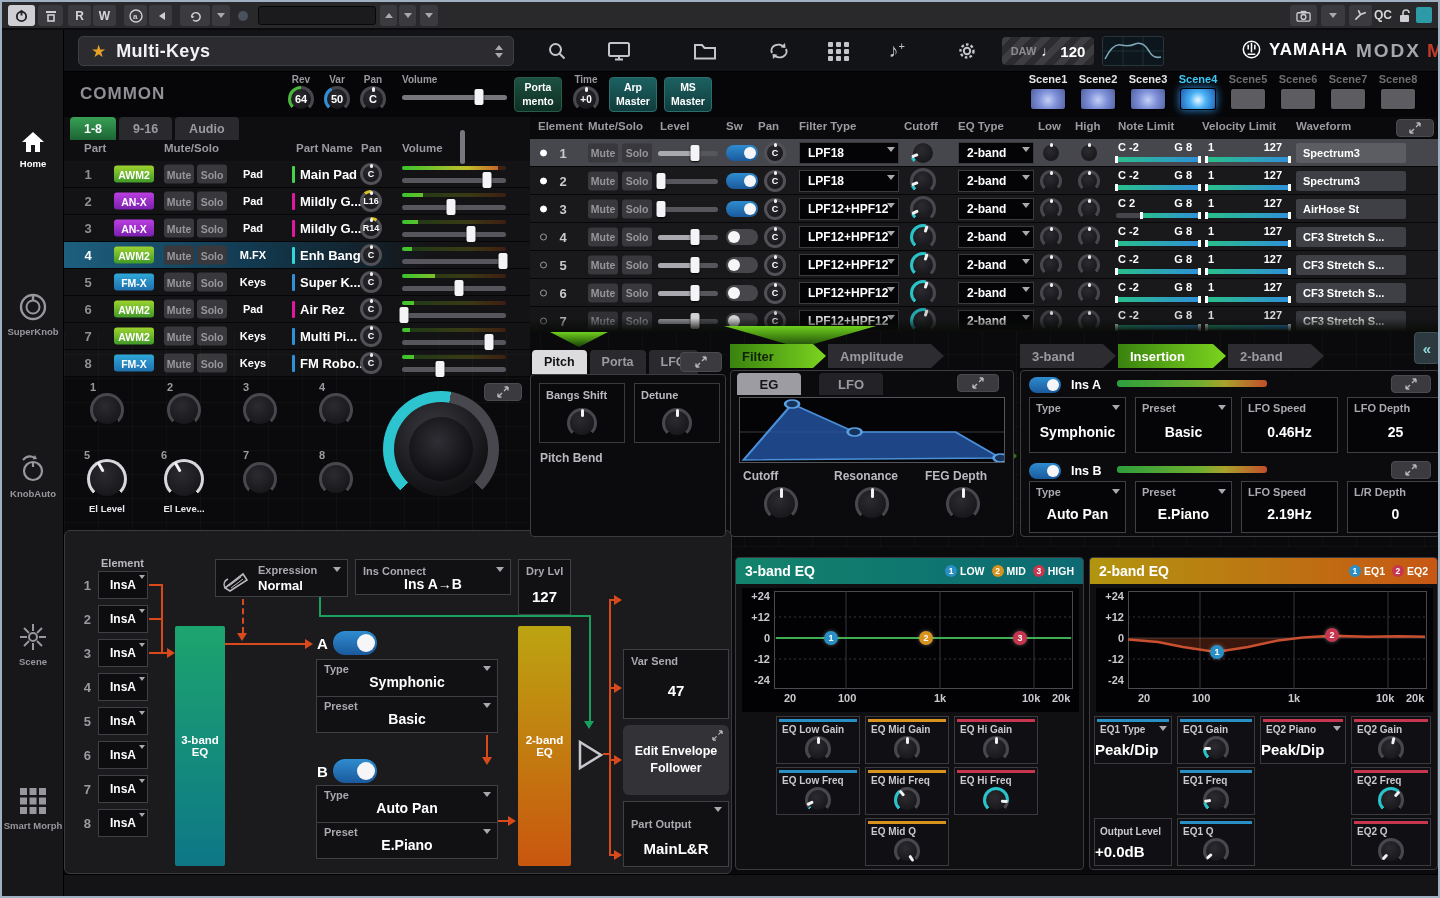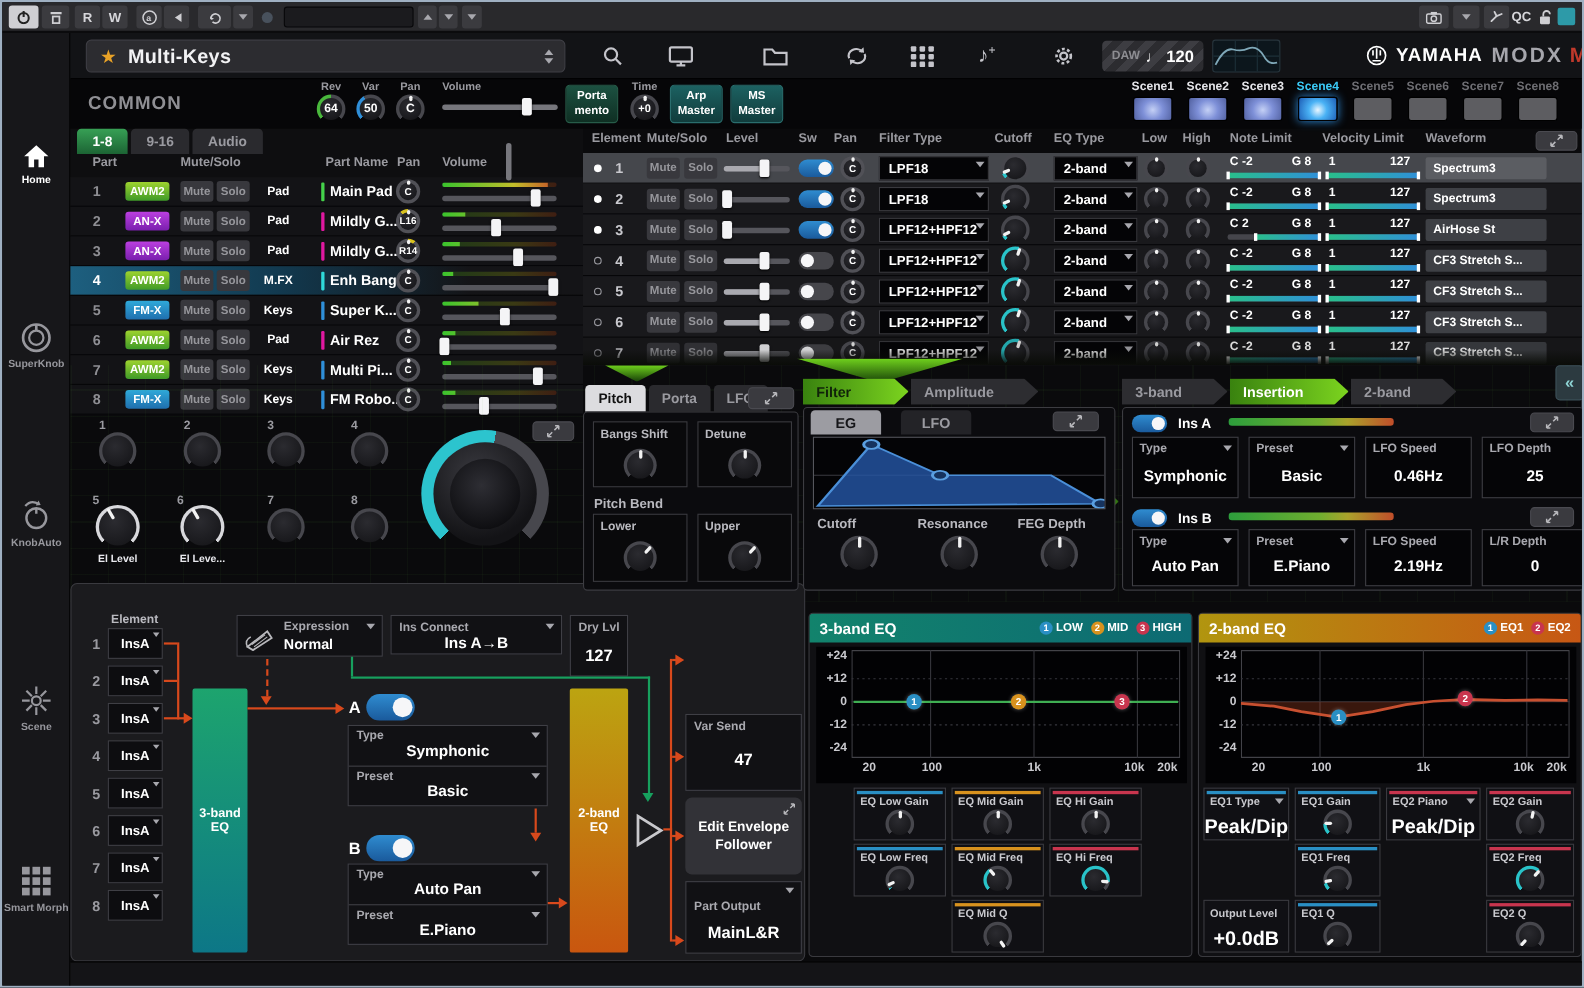--- a/index.html
+++ b/index.html
@@ -15,21 +15,21 @@
 .namebox{position:absolute;left:14px;top:6px;width:436px;height:30px;background:#2c2c30;border:1px solid #3e3e44;border-radius:5px;display:flex;align-items:center}
 .star{color:#e8a227;font-size:17px;margin:0 10px 0 12px}
 .pname{font-size:18px;font-weight:bold;color:#f2f2f4;letter-spacing:.3px}
 .stepper{margin-left:auto;margin-right:10px;display:flex;flex-direction:column;gap:3px}
 .hicon{position:absolute;top:9px;width:30px;height:24px;display:flex;align-items:center;justify-content:center}
 .daw{position:absolute;left:938px;top:7px;width:92px;height:28px;border-radius:4px;background:repeating-linear-gradient(135deg,#3d3d42 0 7px,#2c2c30 7px 14px);display:flex;align-items:center;justify-content:center;gap:5px}
 .daw .dl{color:#8d8d92;font-weight:bold;font-size:11px}
 .daw .dn{color:#fff;font-size:14px}
 .daw .dt{color:#fff;font-weight:bold;font-size:15px}
 .curvebox{position:absolute;left:1038px;top:6px;width:62px;height:30px;background:#0c161c;border:1px solid #27353d;border-radius:3px}
-.brand{position:absolute;left:1178px;top:10px;display:flex;align-items:flex-end;gap:8px;color:#fff;font-weight:bold;font-size:17px;letter-spacing:1px}
+.brand{position:absolute;left:1178px;top:10px;display:flex;align-items:flex-start;gap:8px;color:#fff;font-weight:bold;font-size:17px;letter-spacing:1px}
 .modx{position:absolute;left:1292px;top:10px;font-weight:bold;font-size:19px;letter-spacing:2px;color:#a6a6ac}
 .modx b{color:#c0392b;margin-left:6px}
 
 .common{position:absolute;left:62px;top:70px;width:1376px;height:45px;background:#060608}
 .clabel{position:absolute;left:16px;top:12px;font-size:17px;font-weight:bold;color:#8f8f94;letter-spacing:1px}
 .kgroup{position:absolute;top:2px;width:34px;text-align:center}
 .kgroup .kl{font-size:10px;font-weight:bold;color:#9a9aa0;display:block}
 .gbtn{position:absolute;top:5px;width:48px;height:35px;border-radius:4px;display:flex;flex-direction:column;align-items:center;justify-content:center;color:#fff;font-weight:bold;font-size:10.5px;line-height:1.3}
 .gbtn.dk{background:linear-gradient(180deg,#1c5141,#0f2f23);border:1px solid #275c49}
 .gbtn.tl{background:linear-gradient(180deg,#1c6161,#113c3c);border:1px solid #2a6e6e}
@@ -196,21 +196,21 @@
 .plotsvg{position:absolute;left:32px;top:3px}
 .pt{position:absolute;width:14px;height:14px;border-radius:50%;color:#fff;font-size:9px;font-weight:bold;display:flex;align-items:center;justify-content:center;box-shadow:0 0 4px rgba(255,255,255,.35)}
 .cellgrid{position:absolute;display:grid;grid-auto-rows:48px;gap:3px 5px}
 .cell{position:relative;background:#101014;border:1px solid #3a3a3f}
 .cell[data-type="empty"]{visibility:hidden}
 .cbar{position:absolute;left:2px;right:2px;top:2px;height:3px}
 .clab{position:absolute;left:5px;top:7px;font-size:10px;font-weight:bold;color:#c9c9ce;white-space:nowrap}
 .ccar{position:absolute;right:4px;top:9px;display:none}
 .cell[data-type="select"] .ccar{display:block}
 .cknob{position:absolute;left:50%;top:19px;transform:translateX(-50%)}
-.cval{position:absolute;left:0;right:0;top:24px;text-align:center;color:#fff;font-weight:bold;font-size:18px;display:none}
+.cval{position:absolute;left:0;right:0;top:24px;color:#fff;font-weight:bold;font-size:15px;display:none}
 .cell[data-type="select"] .cval,.cell[data-type="value"] .cval{display:block}
 
 .sbar{position:absolute;left:0;top:28px;width:62px;height:870px;background:#17171a;border-right:1px solid #000}
 .sitem{position:absolute;left:0;width:62px;text-align:center;color:#97979d;font-size:9.5px;font-weight:bold}
 .sitem .slab{display:block;margin-top:4px;line-height:1.2}
 .sitem.on{color:#fff}
 .footer{position:absolute;left:62px;top:872px;width:1378px;height:24px;background:#141417;border-top:1px solid #000}
 .collapsebtn{position:absolute;left:1412px;top:330px;width:26px;height:32px;background:#2c3a40;border:1px solid #3d5159;border-radius:4px;color:#8fd5d5;font-weight:bold;font-size:15px;display:flex;align-items:center;justify-content:center}
 .knobarea{position:absolute;left:62px;top:375px;width:453px;height:153px}
 .knum{position:absolute;color:#9a9aa0;font-weight:bold;font-size:11px}
@@ -1414,45 +1414,20 @@
               <div class="arc" style="--c:#55555b"></div>
               <div class="face"></div>
               <div class="rot" style="transform:rotate(0deg)">
                 <div class="tick"></div>
               </div>
             </div>
           </div>
 
       </div>
       <span class="grouplab" style="left:9px;top:76px">Pitch Bend</span>
-      <div style="position:absolute;left:8px;top:92px;display:flex;gap:9px">
-
-          <div class="cellbox" style="position:relative;width:86px;height:62px">
-            <span class="clab2">Lower</span>
-            <div class="knob k30 cknob2">
-              <div class="arc" style="--c:#55555b"></div>
-              <div class="face"></div>
-              <div class="rot" style="transform:rotate(42deg)">
-                <div class="tick"></div>
-              </div>
-            </div>
-          </div>
-
-          <div class="cellbox" style="position:relative;width:86px;height:62px">
-            <span class="clab2">Upper</span>
-            <div class="knob k30 cknob2">
-              <div class="arc" style="--c:#55555b"></div>
-              <div class="face"></div>
-              <div class="rot" style="transform:rotate(42deg)">
-                <div class="tick"></div>
-              </div>
-            </div>
-          </div>
-
-      </div>
     </div>
   </div>
 
   <div style="position:absolute;left:728px;top:342px;width:284px;height:193px;z-index:2">
     <div class="atab on dkt" style="left:0;top:0;width:96px">Filter</div>
     <div class="atab" style="left:98px;top:0;width:116px">Amplitude</div>
     <div class="panel" style="left:0;top:26px;width:284px;height:167px">
       <div style="position:absolute;left:6px;top:2px;display:flex;gap:18px">
 
           <div class="subtab" style="position:static;width:64px" data-state="on">EG</div>

